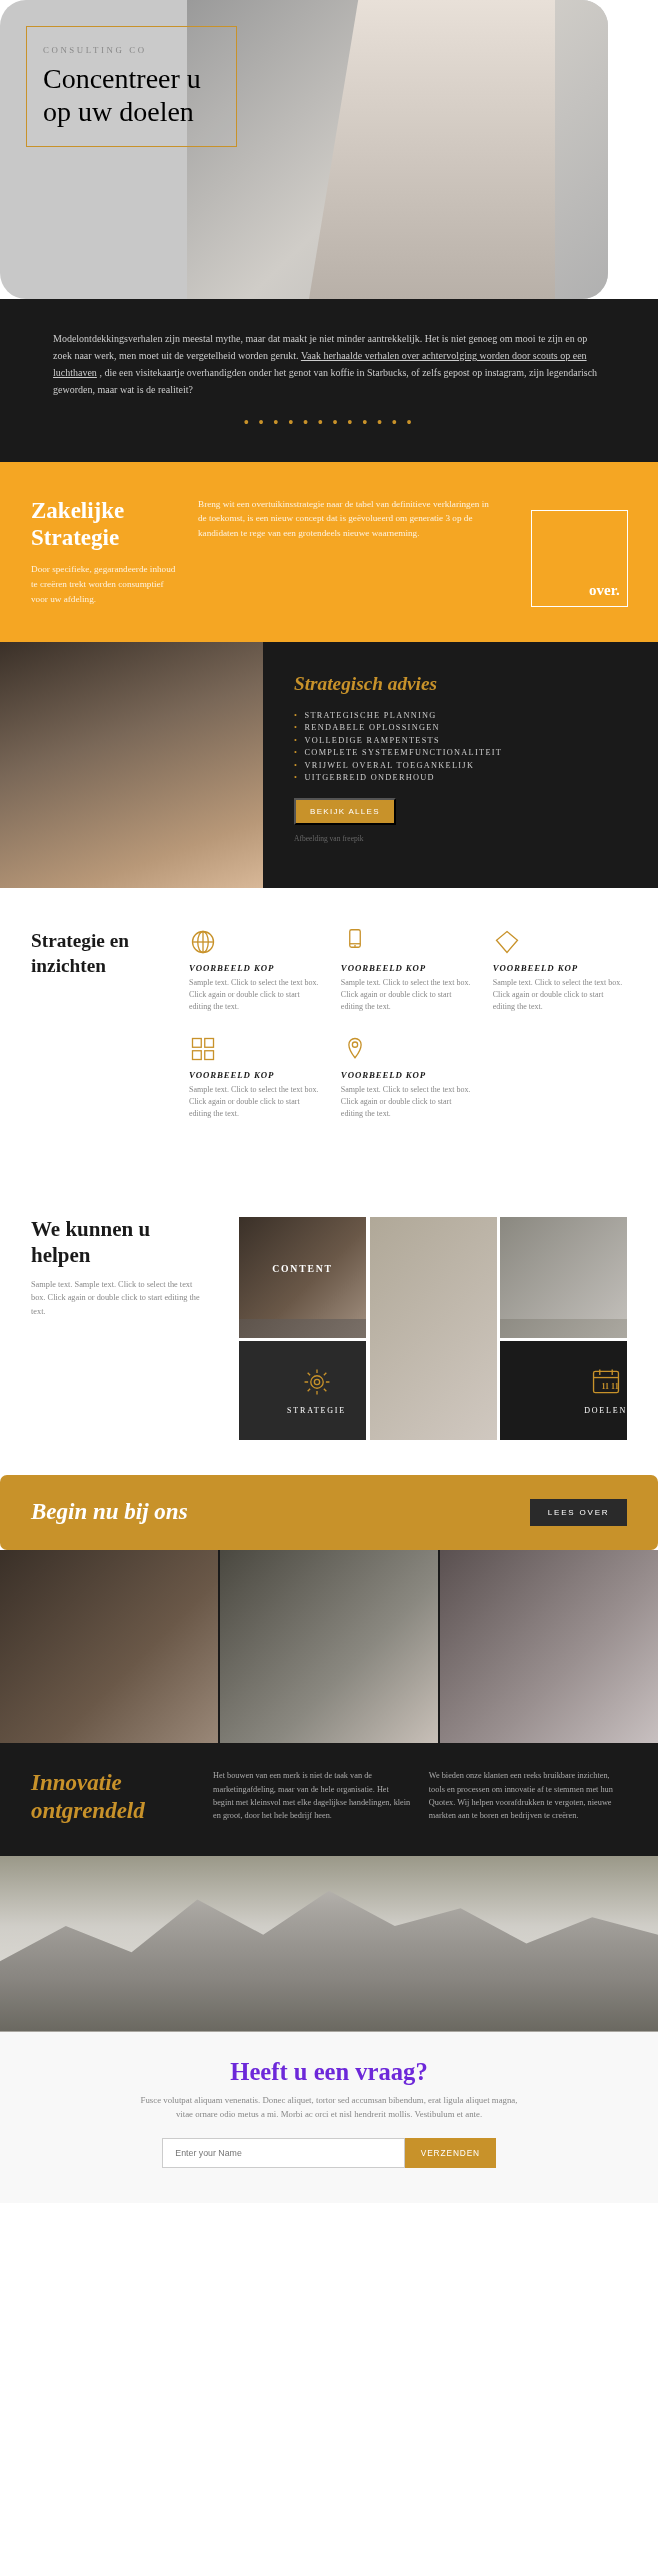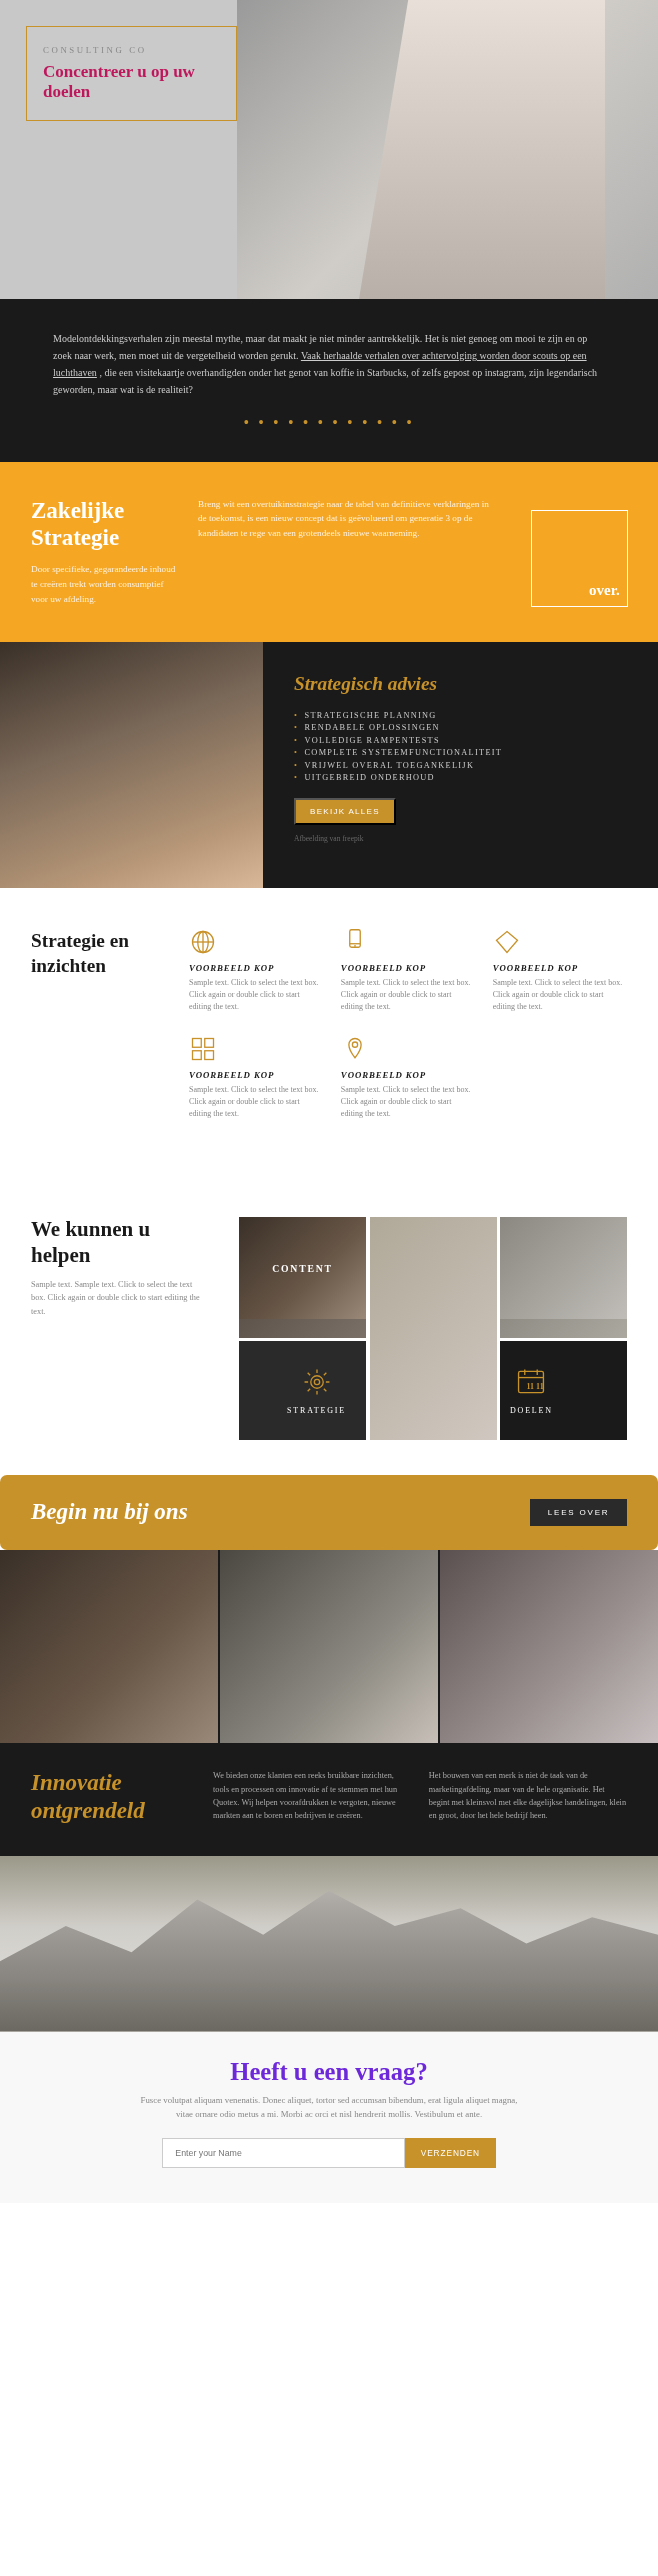--- a/index.html
+++ b/index.html
@@ -1,24 +1,25 @@
 <!DOCTYPE html>
 <html style="font-size:14px"><head>
   <meta charset="utf-8">
   <style>
     * { margin: 0; padding: 0; box-sizing: border-box; }
     body { font-family: 'Georgia', serif; width: 658px; overflow-x: hidden; background: #fff; }
 
     
     .hero {
       position: relative;
-      width: 658px;
+      width: 608px;
       height: 299px;
       background: #c8c8c8;
       overflow: hidden;
+      border-radius: 26px;
     }
     .hero-bg {
       position: absolute;
       right: 0; top: 0;
       width: 421px; height: 299px;
       background: linear-gradient(135deg, #9a9a9a 0%, #d0cdc8 50%, #b0b0b0 100%);
     }
     .hero-man {
       position: absolute;
       right: 53px; top: 0;
@@ -35,23 +36,23 @@
       background: rgba(255,255,255,0.05);
     }
     .hero-subtitle {
       font-size: 8.8px;
       letter-spacing: 2.6px;
       color: #888;
       text-transform: uppercase;
       margin-bottom: 7px;
     }
     .hero-title {
-      font-size: 17px;
-      font-weight: 700;
-      color: #be185d;
+      font-size: 28px;
+      font-weight: 400;
+      color: #000000;
       line-height: 1.2;
     }
 
     
     .text-dark {
       background: #1a1a1a;
       padding: 31px 53px 26px 53px;
       color: #ccc;
       font-size: 10px;
       line-height: 1.7;
@@ -595,21 +596,21 @@
       <div style="text-align:center;margin-left:28px;">
         <svg width="32" height="32" viewBox="0 0 36 36" fill="none">
           <circle cx="18" cy="18" r="7" stroke="#c8922a" stroke-width="1.5"></circle>
           <circle cx="18" cy="18" r="3" stroke="#c8922a" stroke-width="1.5"></circle>
           <path d="M18 4v4M18 28v4M4 18h4M28 18h4M7.5 7.5l2.8 2.8M25.7 25.7l2.8 2.8M7.5 28.5l2.8-2.8M25.7 10.3l2.8-2.8" stroke="#c8922a" stroke-width="1.5"></path>
         </svg>
         <div style="color:#fff;font-size:8px;letter-spacing:1.8px;text-transform:uppercase;margin-top:3.5px;">STRATEGIE</div>
       </div>
     </div>
 
-    <div class="helpen-cell cell-6" style="grid-column:3; grid-row:2; background:#1a1a1a; display:flex; align-items:center; justify-content:flex-start; min-height:79px;padding-left:10px;">
+    <div class="helpen-cell cell-6" style="grid-column:3; grid-row:2; background:#1a1a1a; display:flex; align-items:center; justify-content:flex-end; min-height:79px;">
       <div style="text-align:center;">
         <svg width="32" height="32" viewBox="0 0 36 36" fill="none">
           <rect x="4" y="6" width="28" height="24" rx="2" stroke="#c8922a" stroke-width="1.5"></rect>
           <line x1="4" y1="13" x2="32" y2="13" stroke="#c8922a" stroke-width="1.5"></line>
           <line x1="11" y1="4" x2="11" y2="10" stroke="#c8922a" stroke-width="1.5"></line>
           <line x1="25" y1="4" x2="25" y2="10" stroke="#c8922a" stroke-width="1.5"></line>
           <text x="13" y="26" font-size="9" fill="#c8922a" font-weight="bold">11 11</text>
         </svg>
         <div style="color:#fff;font-size:8px;letter-spacing:1.8px;text-transform:uppercase;margin-top:3.5px;">DOELEN</div>
       </div>
@@ -626,22 +627,22 @@
   <div class="innovatie-images">
     <div class="inno-img inno-img-1"></div>
     <div class="inno-img inno-img-2"></div>
     <div class="inno-img inno-img-3"></div>
   </div>
   <div class="innovatie-bottom">
     <div class="innovatie-title">
       <h2>Innovatie ontgrendeld</h2>
     </div>
     <div class="innovatie-texts">
+      <p class="innovatie-text">Het bouwen van een merk is niet de taak van de marketingafdeling, maar van de hele organisatie. Het begint met kleinsvol met elke dagelijkse handelingen, klein en groot, door het hele bedrijf heen.</p>
       <p class="innovatie-text">We bieden onze klanten een reeks bruikbare inzichten, tools en processen om innovatie af te stemmen met hun Quotex. Wij helpen voorafdrukken te vergoten, nieuwe markten aan te boren en bedrijven te creëren.</p>
-      <p class="innovatie-text">Het bouwen van een merk is niet de taak van de marketingafdeling, maar van de hele organisatie. Het begint met kleinsvol met elke dagelijkse handelingen, klein en groot, door het hele bedrijf heen.</p>
     </div>
   </div>
 </section>
 
 <section class="vraag-section">
   <div class="vraag-bg">
     <div class="vraag-mountains"></div>
   </div>
   <div class="vraag-content">
     <h2>Heeft u een vraag?</h2>

